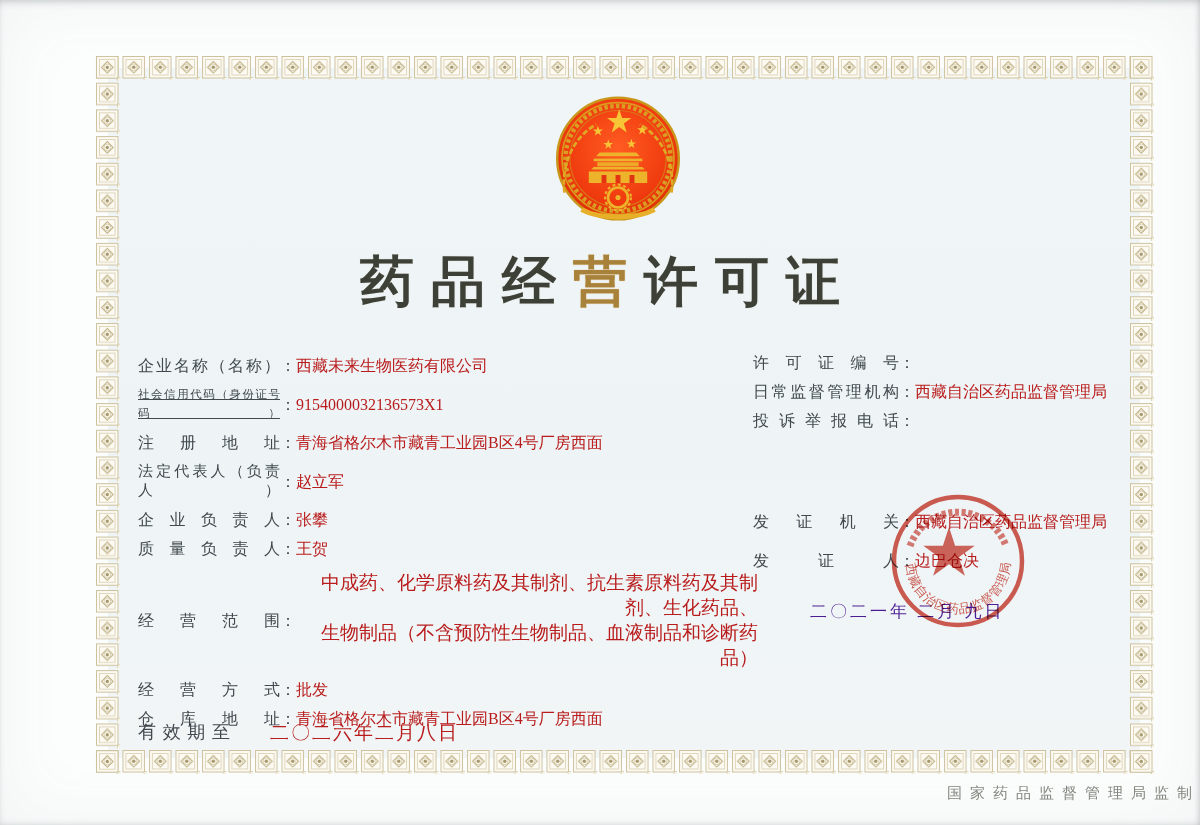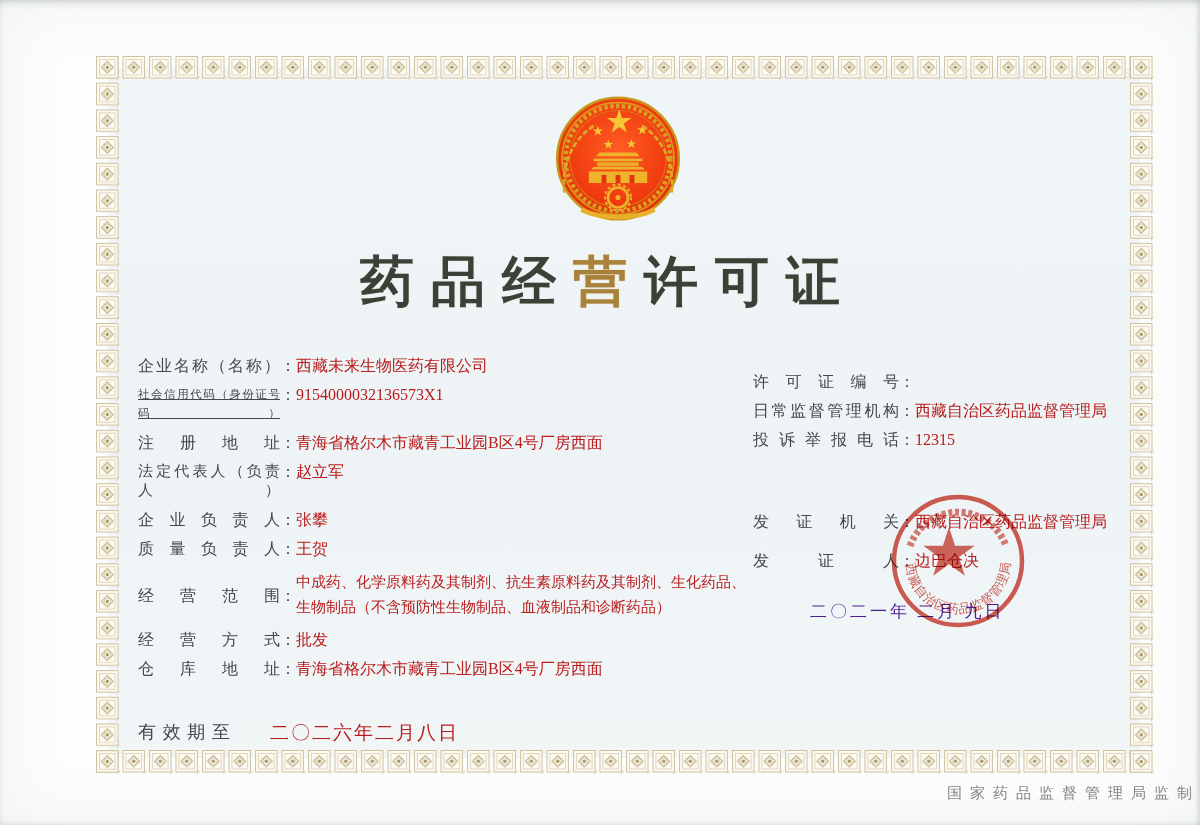--- a/index.html
+++ b/index.html
@@ -25,34 +25,34 @@
   .emblem{position:absolute;left:545px;top:86px;width:146px;height:150px;}
   .title{
     position:absolute;left:0;top:246px;width:1200px;
     text-align:center;font-size:54px;font-weight:700;
     letter-spacing:17px;padding-left:17px;box-sizing:border-box;
     color:#3c4036;text-shadow:0 0 1px rgba(120,96,40,.25);font-family:Liberation Serif, serif;
   }
   .title .gold{color:#a8823b;text-shadow:0 0 1px #caa04e;}
   .col{position:absolute;color:#363d44;font-size:16px;}
   .col-left{left:138px;top:356px;width:620px;}
-  .col-right{left:753px;top:372px;width:420px;}
-  .row{display:flex;align-items:flex-start;margin-bottom:10px;line-height:19px;}
+  .col-right{left:753px;top:353px;width:420px;}
+  .row{display:flex;align-items:center;margin-bottom:10px;line-height:19px;}
   .lbl{
     display:inline-block;flex:0 0 auto;
     text-align:justify;text-align-last:justify;
     color:#41484e;
   }
   .col-left .lbl{width:142px;}
   .col-right .lbl{width:146px;}
   .lbl.small{font-size:11.5px;line-height:19px;text-decoration:underline;}
   .lbl.mid{font-size:15px;line-height:19px;}
   .colon{flex:0 0 16px;color:#41484e;}
   .val{flex:1;color:#b91c1c;}
-  .range-line{font-size:15px;line-height:25px;}
+  .range-line{font-size:19px;line-height:25px;text-align:right;}
   .issue{position:absolute;left:753px;top:512px;width:420px;font-size:16px;color:#363d44;}
   .issue .row{margin-bottom:20px;}
   .issue-date{
     position:absolute;left:810px;top:600px;
     font-size:17px;letter-spacing:3px;color:#4c1d95;
   }
   .validity{
     position:absolute;left:138px;top:676px;
     font-size:19px;color:#3c434a;display:flex;margin-top:44px;
   }
@@ -227,21 +227,20 @@
       <span class="colon">：</span>
     </div>
     <div class="row">
       <span class="lbl">日常监督管理机构</span>
       <span class="colon">：</span>
       <span class="val">西藏自治区药品监督管理局</span>
     </div>
     <div class="row">
       <span class="lbl">投诉举报电话</span>
       <span class="colon">：</span>
-      <span class="val">12315</span>
     </div>
   </div>
 
   <div class="issue">
     <div class="row">
       <span class="lbl" style="width:146px;">发证机关</span>
       <span class="colon">：</span>
       <span class="val">西藏自治区药品监督管理局</span>
     </div>
     <div class="row">

